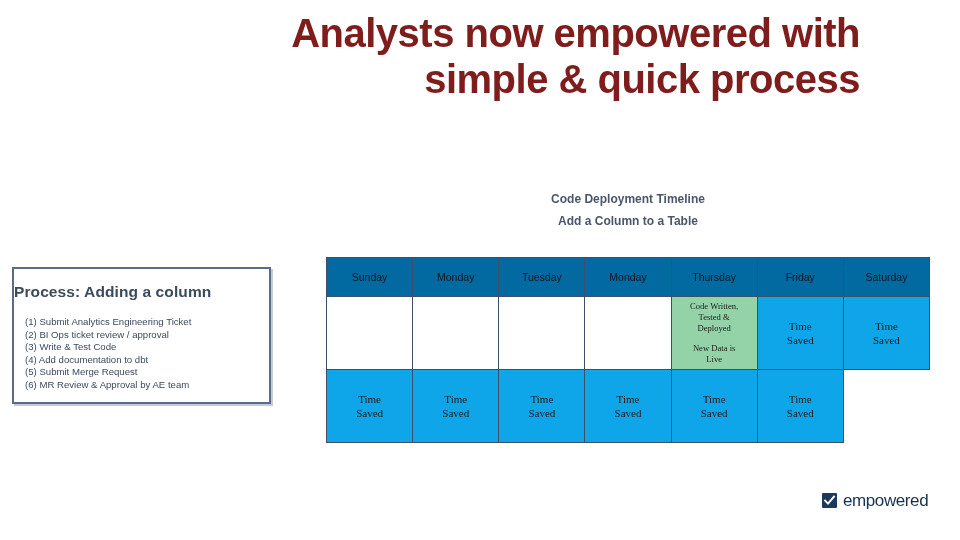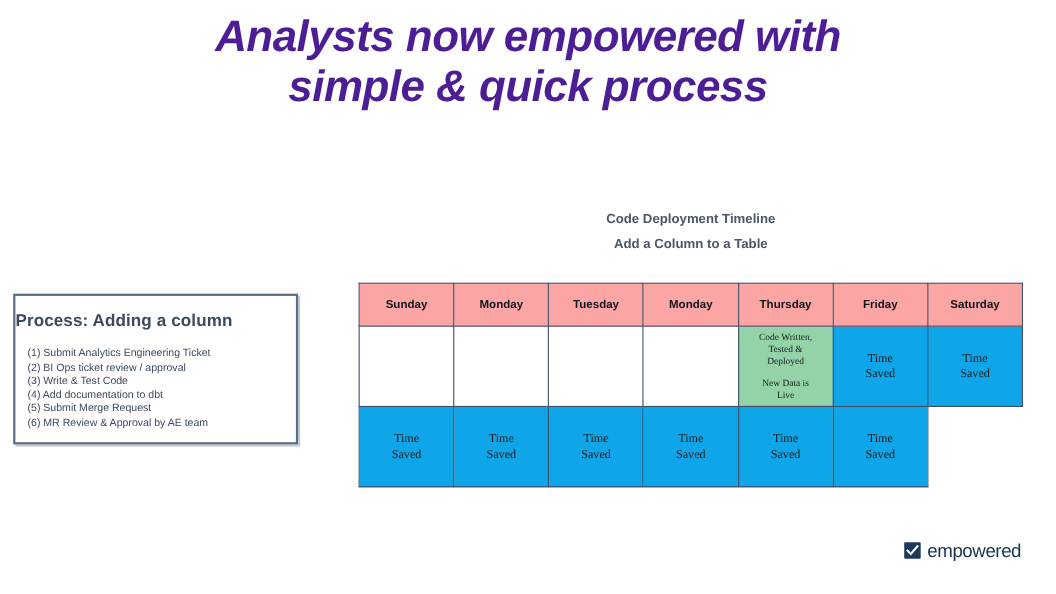--- a/index.html
+++ b/index.html
@@ -14,27 +14,26 @@
     overflow: hidden;
     position: relative;
   }
 
   
   .slide-title {
     position: absolute;
     left: 100px;
     top: 10px;
     width: 760px;
-    text-align: center;
-    color: #4c1d95;
+    text-align: right;
+    color: #7f1d1d;
     font-weight: bold;
     font-size: 40px;
     line-height: 46px;
     letter-spacing: -0.5px;
-    font-style: italic;
   }
   .slide-title .line2 { display: block; }
 
   
   .process-box {
     position: absolute;
     left: 12px;
     top: 267px;
     width: 259px;
     height: 137px;
@@ -82,24 +81,24 @@
     table-layout: fixed;
   }
   .timeline-table th,
   .timeline-table td {
     border: 1px solid #3f4f66;
     box-sizing: border-box;
     text-align: center;
     vertical-align: middle;
   }
   .timeline-table th {
-    background: #fca5a5;
+    background: #0369a1;
     color: #11161d;
     font-size: 10.5px;
-    font-weight: bold;
+    font-weight: normal;
     height: 22px;
     padding: 13px;
   }
   .timeline-table td {
     height: 73px;
     padding: 2px;
     font-size: 11px;
     line-height: 14px;
     color: #1b1b1b;
     background: #ffffff;

